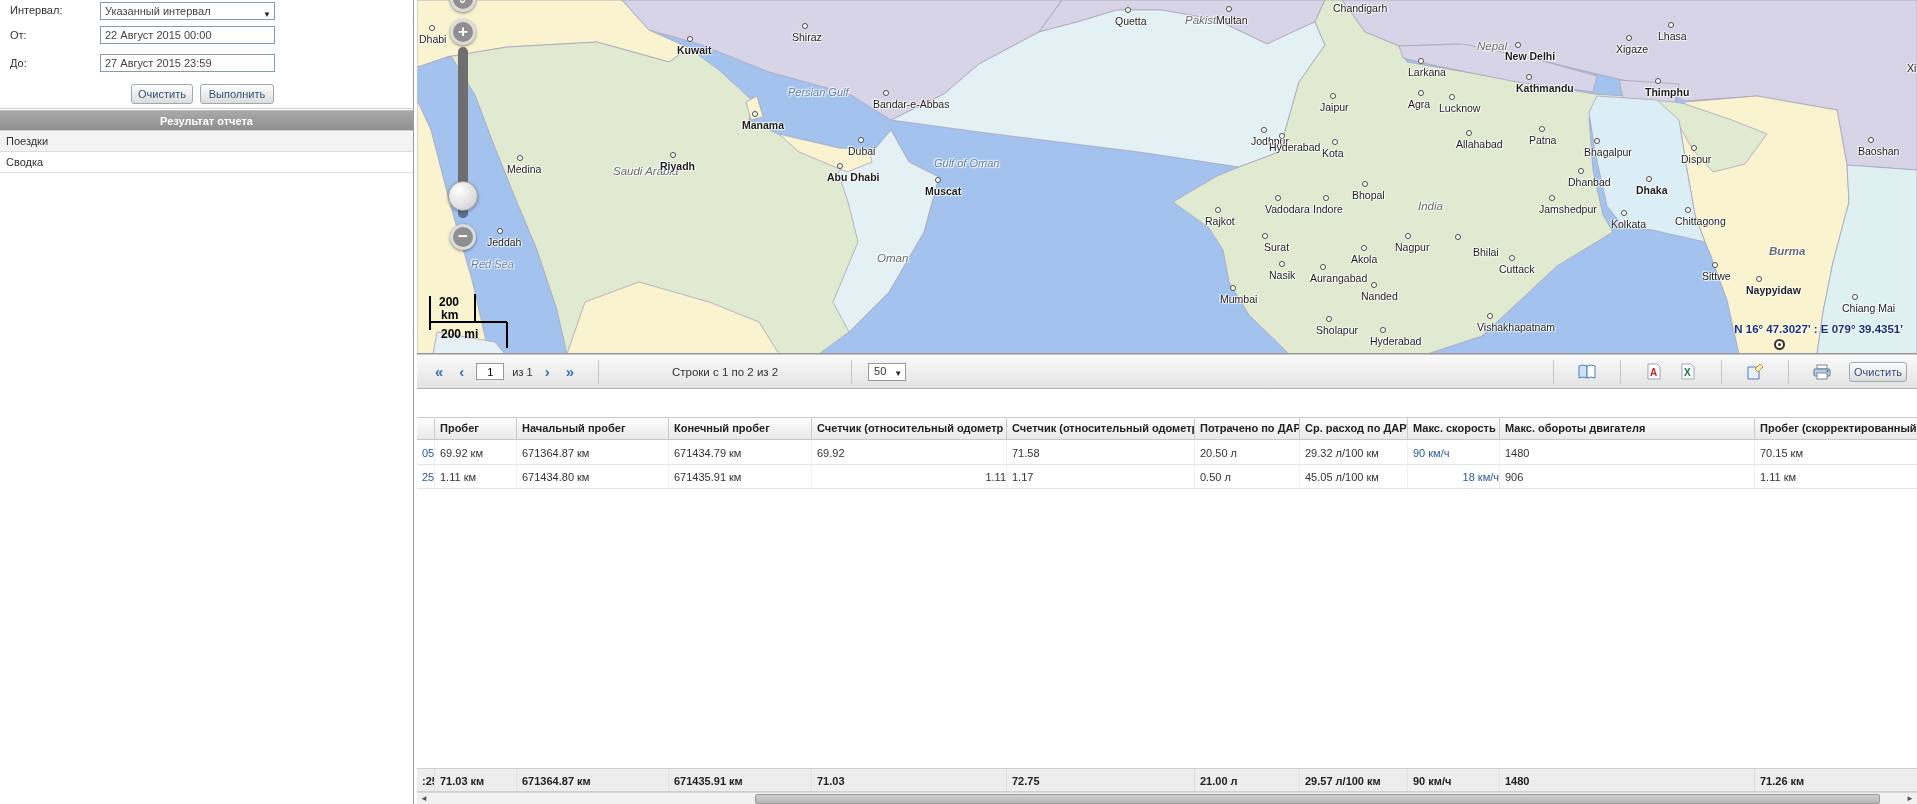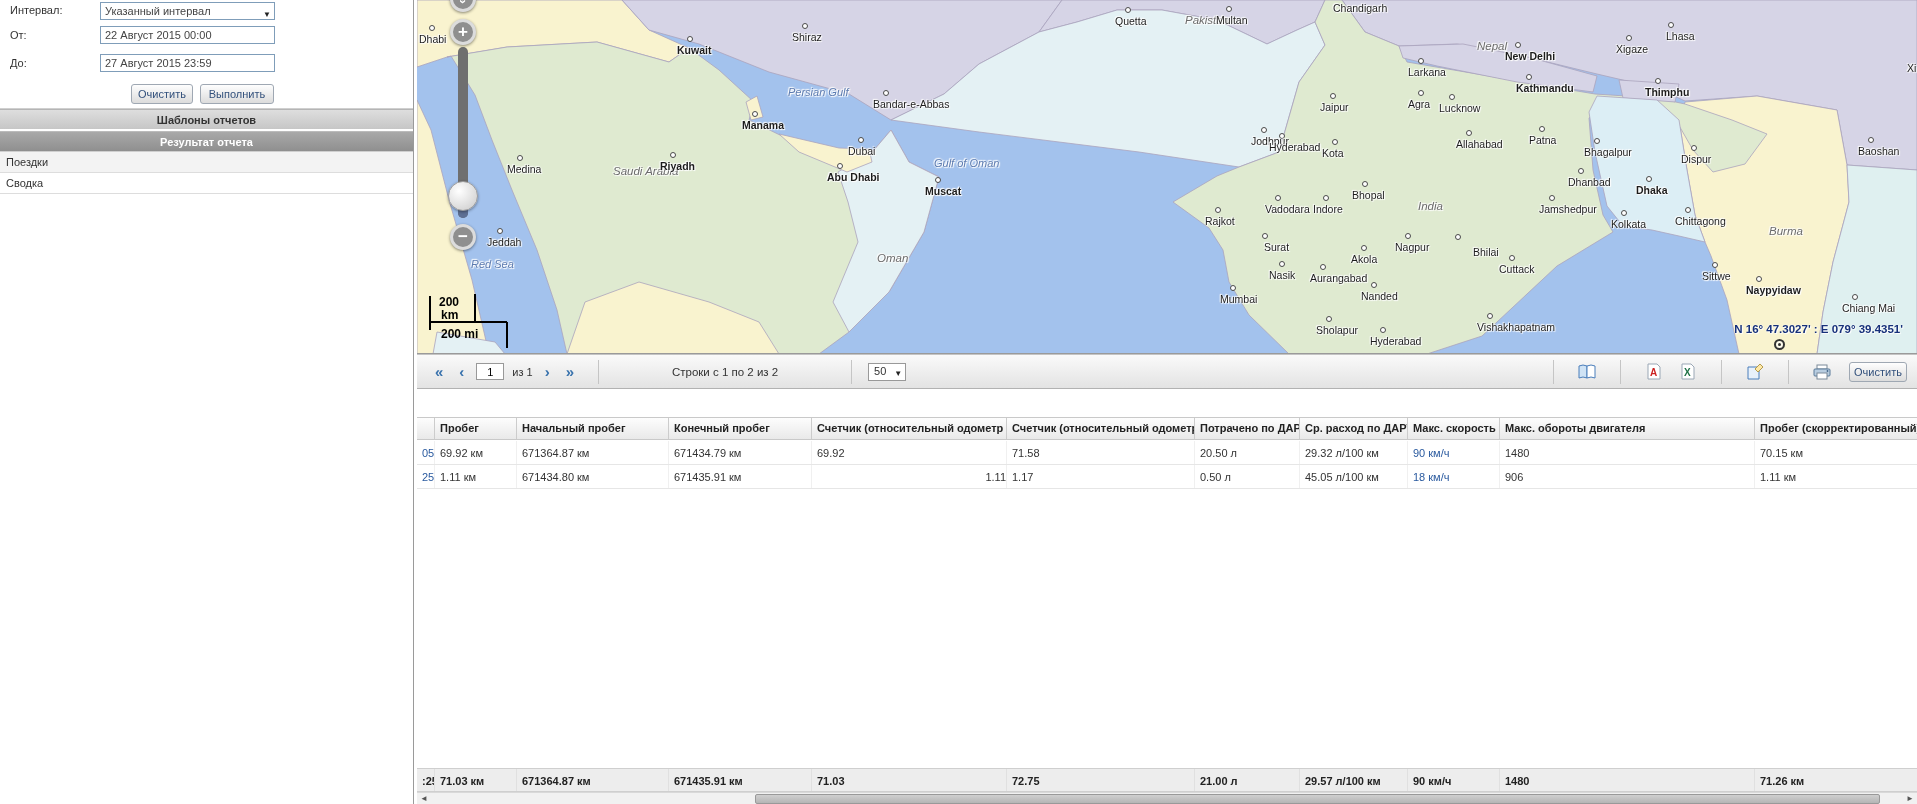--- a/index.html
+++ b/index.html
@@ -124,21 +124,20 @@
     </div>
     <div class="frow" style="top:54px;">
       <label>До:</label>
       <input class="ctl" style="top: 0px;" readonly="" value="27 Август 2015 23:59">
     </div>
     <div class="btnrow">
       <button class="sbtn" style="left:131px; width:62px;">Очистить</button>
       <button class="sbtn" style="left:200px; width:74px;">Выполнить</button>
     </div>
   </div>
-  <div class="sec-header sec-light">Шаблоны отчетов</div>
   <div class="sec-header sec-dark">Результат отчета</div>
   <div id="result-list">
       <div class="list-item alt">Поездки</div>
       <div class="list-item">Сводка</div>
     </div>
 </aside>
 
 <div id="map">
   <svg class="geo" width="1500" height="354" viewBox="0 0 1500 354">
     <g stroke="#aba3bd" stroke-width="0.8" stroke-linejoin="round">
@@ -168,21 +167,21 @@
       <span class="map-label bold" style="left: 260px; top: 44px;">Kuwait</span>
       <i class="map-dot" style="left: 270px; top: 36px;"></i>
       <span class="map-label" style="left: 375px; top: 31px;">Shiraz</span>
       <i class="map-dot" style="left: 385px; top: 23px;"></i>
       <span class="map-label" style="left: 698px; top: 15px;">Quetta</span>
       <i class="map-dot" style="left: 708px; top: 7px;"></i>
       <span class="map-label country" style="left: 753px; top: 14px;">Pakistan</span>
       <span class="map-label" style="left: 799px; top: 14px;">Multan</span>
       <i class="map-dot" style="left: 809px; top: 6px;"></i>
       <span class="map-label" style="left: 916px; top: 2px;">Chandigarh</span>
-      <span class="map-label" style="left: 1241px; top: 30px; margin-left: 8px;">Lhasa</span>
+      <span class="map-label" style="left: 1241px; top: 30px;">Lhasa</span>
       <i class="map-dot" style="left: 1251px; top: 22px;"></i>
       <span class="map-label" style="left: 1199px; top: 43px;">Xigaze</span>
       <i class="map-dot" style="left: 1209px; top: 35px;"></i>
       <span class="map-label" style="left: 1490px; top: 62px;">Xi</span>
       <span class="map-label bold" style="left: 1088px; top: 50px;">New Delhi</span>
       <i class="map-dot" style="left: 1098px; top: 42px;"></i>
       <span class="map-label country" style="left: 1045px; top: 40px;">Nepal</span>
       <span class="map-label bold" style="left: 1099px; top: 82px;">Kathmandu</span>
       <i class="map-dot" style="left: 1109px; top: 74px;"></i>
       <span class="map-label bold" style="left: 1228px; top: 86px;">Thimphu</span>
@@ -262,21 +261,21 @@
       <span class="map-label" style="left: 978px; top: 241px;">Nagpur</span>
       <i class="map-dot" style="left: 988px; top: 233px;"></i>
       <span class="map-label" style="left: 1028px; top: 246px; padding-left: 28px;">Bhilai</span>
       <i class="map-dot" style="left: 1038px; top: 234px;"></i>
       <span class="map-label" style="left: 1082px; top: 263px;">Cuttack</span>
       <i class="map-dot" style="left: 1092px; top: 255px;"></i>
       <span class="map-label" style="left: 1285px; top: 270px;">Sittwe</span>
       <i class="map-dot" style="left: 1295px; top: 262px;"></i>
       <span class="map-label bold" style="left: 1329px; top: 284px;">Naypyidaw</span>
       <i class="map-dot" style="left: 1339px; top: 276px;"></i>
-      <span class="map-label country" style="left: 1337px; top: 225px;">Burma</span>
+      <span class="map-label country" style="left: 1337px; top: 245px; font-weight: bold;">Burma</span>
       <span class="map-label" style="left: 803px; top: 293px;">Mumbai</span>
       <i class="map-dot" style="left: 813px; top: 285px;"></i>
       <span class="map-label" style="left: 944px; top: 290px; text-align: right;">Nanded</span>
       <i class="map-dot" style="left: 954px; top: 282px;"></i>
       <span class="map-label" style="left: 1425px; top: 302px;">Chiang Mai</span>
       <i class="map-dot" style="left: 1435px; top: 294px;"></i>
       <span class="map-label" style="left: 899px; top: 324px;">Sholapur</span>
       <i class="map-dot" style="left: 909px; top: 316px;"></i>
       <span class="map-label" style="left: 953px; top: 335px;">Hyderabad</span>
       <i class="map-dot" style="left: 963px; top: 327px;"></i>
@@ -400,21 +399,21 @@
       </div>
       <div class="trow">
         <div class="td link" style="width: 18px;">25</div>
         <div class="td" style="width: 82px;">1.11 км</div>
         <div class="td" style="width: 152px;">671434.80 км</div>
         <div class="td" style="width: 143px;">671435.91 км</div>
         <div class="td" style="width: 195px; text-align: right;">1.11</div>
         <div class="td" style="width: 188px;">1.17</div>
         <div class="td" style="width: 105px;">0.50 л</div>
         <div class="td" style="width: 108px;">45.05 л/100 км</div>
-        <div class="td link" style="width: 92px;">18 км/ч</div>
+        <div class="td link" style="width: 92px; text-align: right;">18 км/ч</div>
         <div class="td" style="width: 255px;">906</div>
         <div class="td" style="width: 181px;">1.11 км</div>
       </div>
     </div>
   <div id="gtotals">
       <div class="trow">
         <div class="td link" style="width: 18px;">:25</div>
         <div class="td" style="width: 82px;">71.03 км</div>
         <div class="td" style="width: 152px;">671364.87 км</div>
         <div class="td" style="width: 143px;">671435.91 км</div>

